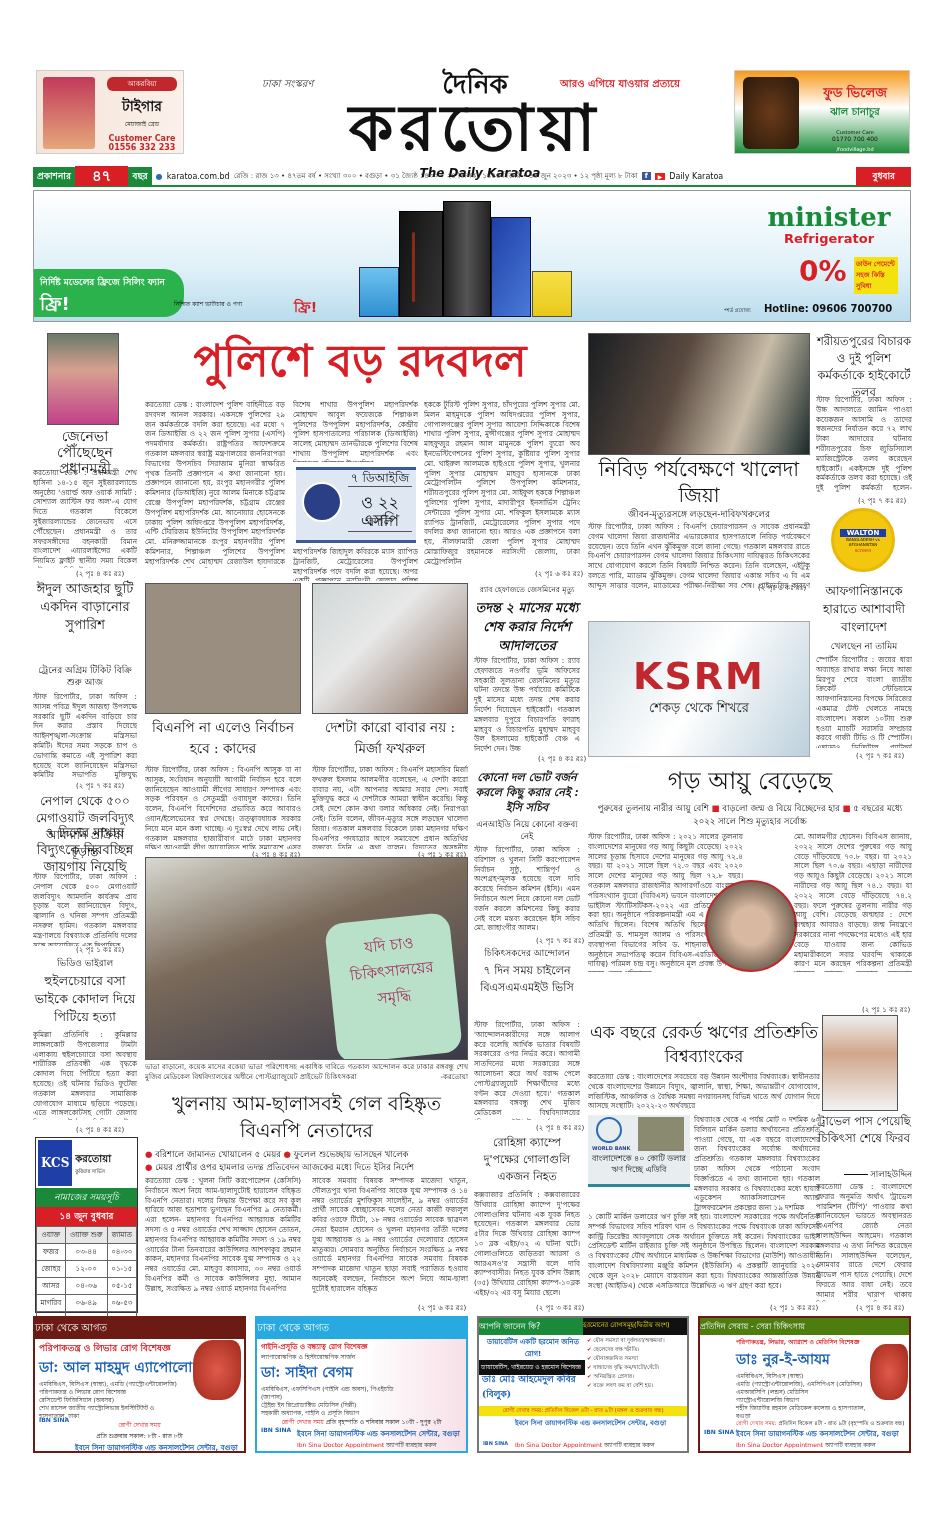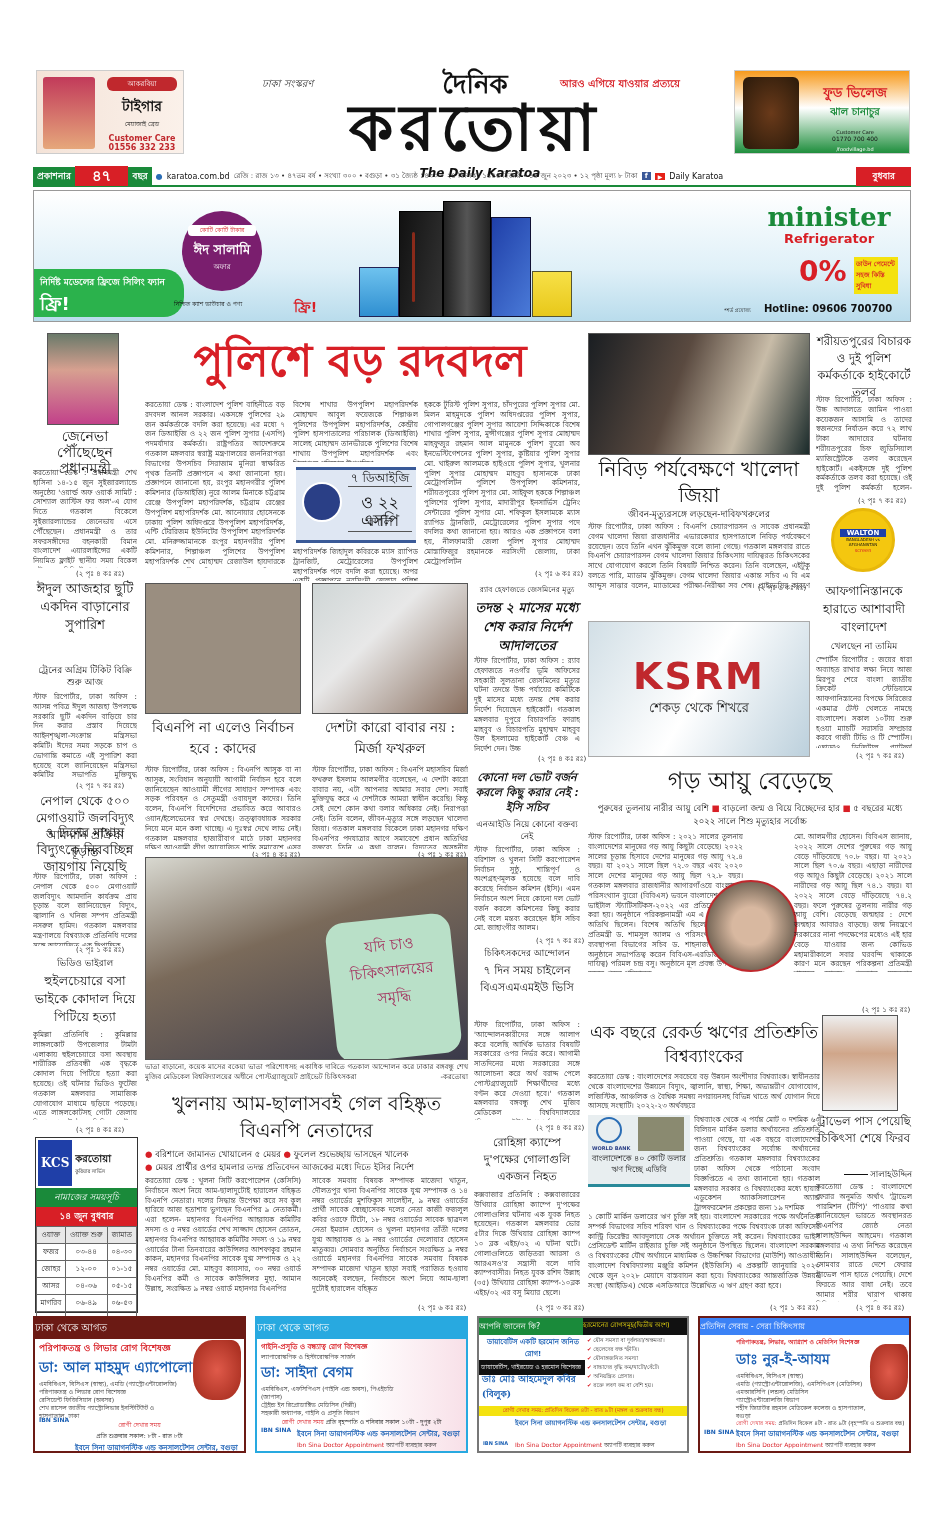--- a/index.html
+++ b/index.html
@@ -82,25 +82,20 @@
   <span style="background:#e62117;color:#fff;font-size:6px;padding:0 3px">▶</span>
   <span>Daily Karatoa</span>
   <span class="daybadge">বুধবার</span>
 </div>
 
 <div class="abs banner">
   <div class="abs" style="left:0;top:78px;width:150px;height:48px;background:#2bb24c;color:#fff;font-size:9px;font-weight:bold;padding:6px;border-radius:0 20px 20px 0">
     <span>নির্দিষ্ট মডেলের ফ্রিজে সিলিং ফ্যান</span>
     <span style="font-size:18px">ফ্রি!</span>
   </div>
-  <div class="abs" style="left:148px;top:20px;width:80px;height:80px;border-radius:50%;background:#7a1e6e;color:#fff;text-align:center;padding-top:14px">
-    <div style="font-size:6px;color:#d81f26;background:#fff;margin:0 6px;border-radius:4px">কোটি কোটি টাকার</div>
-    <div style="font-size:13px;font-weight:bold;margin-top:4px">ঈদ সালামি</div>
-    <div style="font-size:7px">অফার</div>
-  </div>
   <div class="abs" style="left:140px;top:108px;font-size:6px">নিশ্চিত ক্যাশ ভাউচার ও পণ্য</div>
   <div class="abs" style="left:260px;top:105px;font-size:14px;font-weight:bold;color:#d81f26">ফ্রি!</div>
   <div class="fridge" style="left:325px;width:40px;height:50px;background:linear-gradient(#6ec2ee,#2f8fd1);border:1px solid #225"></div>
   <div class="fridge" style="left:365px;width:44px;height:106px;background:linear-gradient(100deg,#111,#333);border:1px solid #000">
       <div style="margin:20px 12px;width:3px;height:70px;background:#8a2a1a;border-radius:3px"></div>
     </div>
   <div class="fridge" style="left:409px;width:48px;height:116px;background:linear-gradient(90deg,#222,#555,#222);border:1px solid #000"></div>
   <div class="fridge" style="left:457px;width:40px;height:100px;background:linear-gradient(120deg,#1f3fa8,#4a7ad8);border:1px solid #113"></div>
   <div class="fridge" style="left:498px;width:40px;height:46px;background:linear-gradient(#f7e047,#e8c81a);border:1px solid #553"></div>
   <div class="abs" style="left:720px;top:12px;width:150px;text-align:center">
@@ -351,21 +346,21 @@
     <div><span style="color:#d81f26">✔</span> <span>অনিয়ন্ত্রিত প্রেসার।</span></div>
     <div><span style="color:#d81f26">✔</span> <span>রক্তে লবণ কম বা বেশি হয়।</span></div>
   </div>
   <div class="abs" style="left:0;top:88px;width:208px;background:#f4e20f;font-size:5.5px;color:#d81f26;text-align:center;padding:1px"><span>রোগী দেখার সময়:</span> <span>প্রতিদিন বিকেল ৪টা - রাত ৯টা (মঙ্গল ও শুক্রবার বন্ধ)</span></div>
   <div class="abs ibn" style="left:36px;top:100px;font-size:6.5px">ইবনে সিনা ডায়াগনস্টিক এন্ড কনসালটেশন সেন্টার, বগুড়া</div>
   <div class="abs" style="left:36px;top:122px;font-size:6px;color:#d81f26"><span>Ibn Sina Doctor Appointment</span> <span style="color:#333">অ্যাপটি ব্যবহার করুন</span></div>
   <div class="abs" style="left:4px;top:122px;font-size:5px;font-weight:bold;color:#1a5fb4">IBN SINA</div>
 </div>
 
 <div class="abs ad" style="left:698px;top:1316px;width:213px;height:137px;border-color:#6b1a14">
-  <div class="hdr" style="background:#3b82f6;font-size:8px">প্রতিদিন সেবায় - সেরা চিকিৎসায়</div>
+  <div class="hdr" style="background:#4d7c0f;font-size:8px">প্রতিদিন সেবায় - সেরা চিকিৎসায়</div>
   <div style="padding:2px 4px 2px 36px">
     <div class="sub" style="font-size:6px">পরিপাকতন্ত্র, লিভার, অ্যাগ্ন্যাশ ও মেডিসিন বিশেষজ্ঞ</div>
     <div class="doc">ডাঃ নুর-ই-আযম</div>
     <div class="lines" style="font-size:6px;line-height:8px;width:140px">
       <div>এমবিবিএস, বিসিএস (স্বাস্থ্য)</div>
         <div>এমডি (গ্যাস্ট্রোএন্টারোলজি), এমসিপিএস (মেডিসিন)</div>
         <div>এমআরসিপি (লন্ডন) মেডিসিন</div>
         <div>গ্যাস্ট্রোএন্টারোলজি বিভাগ</div>
         <div>শহীদ জিয়াউর রহমান মেডিকেল কলেজ ও হাসপাতাল, বগুড়া</div>
     </div>

